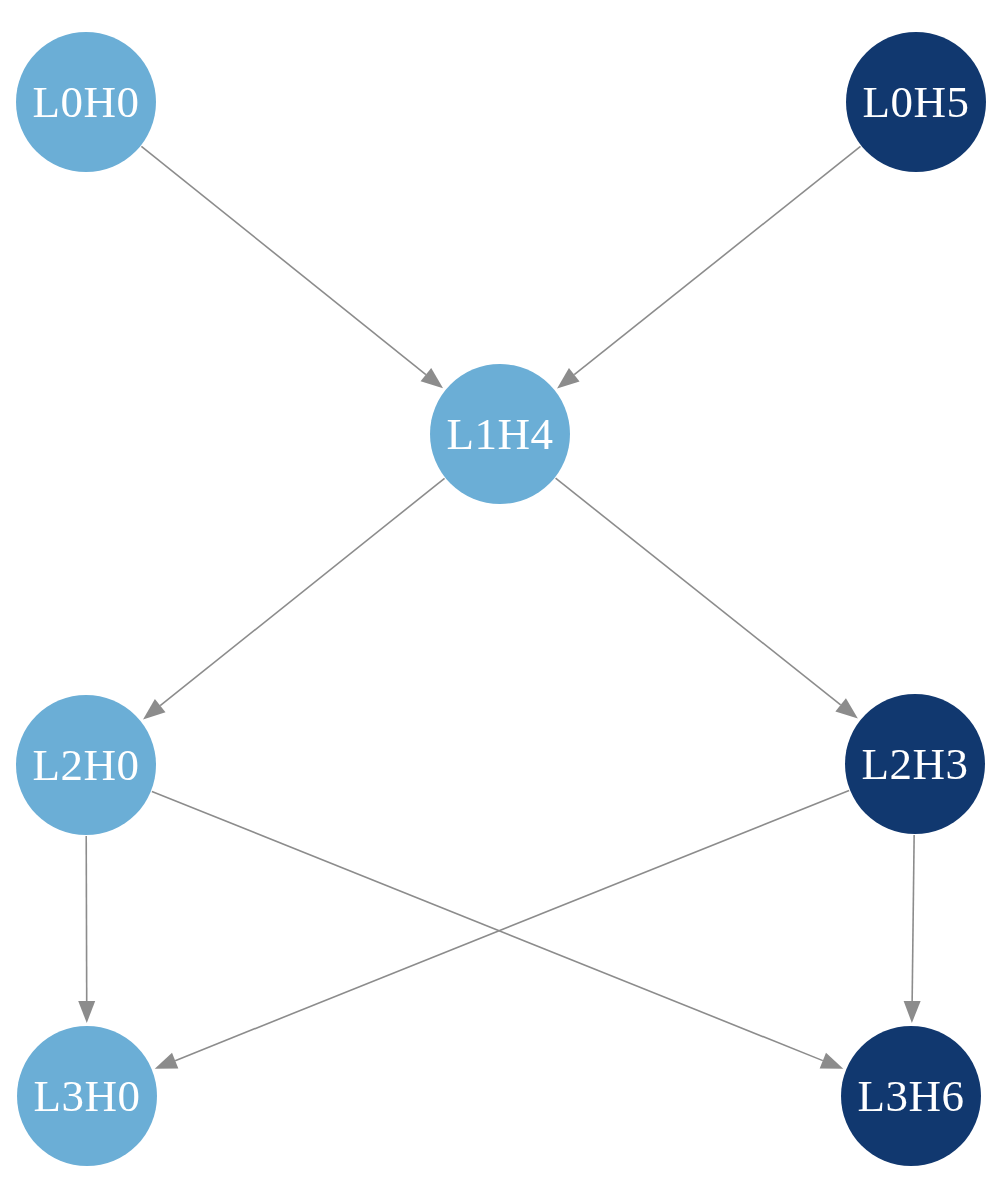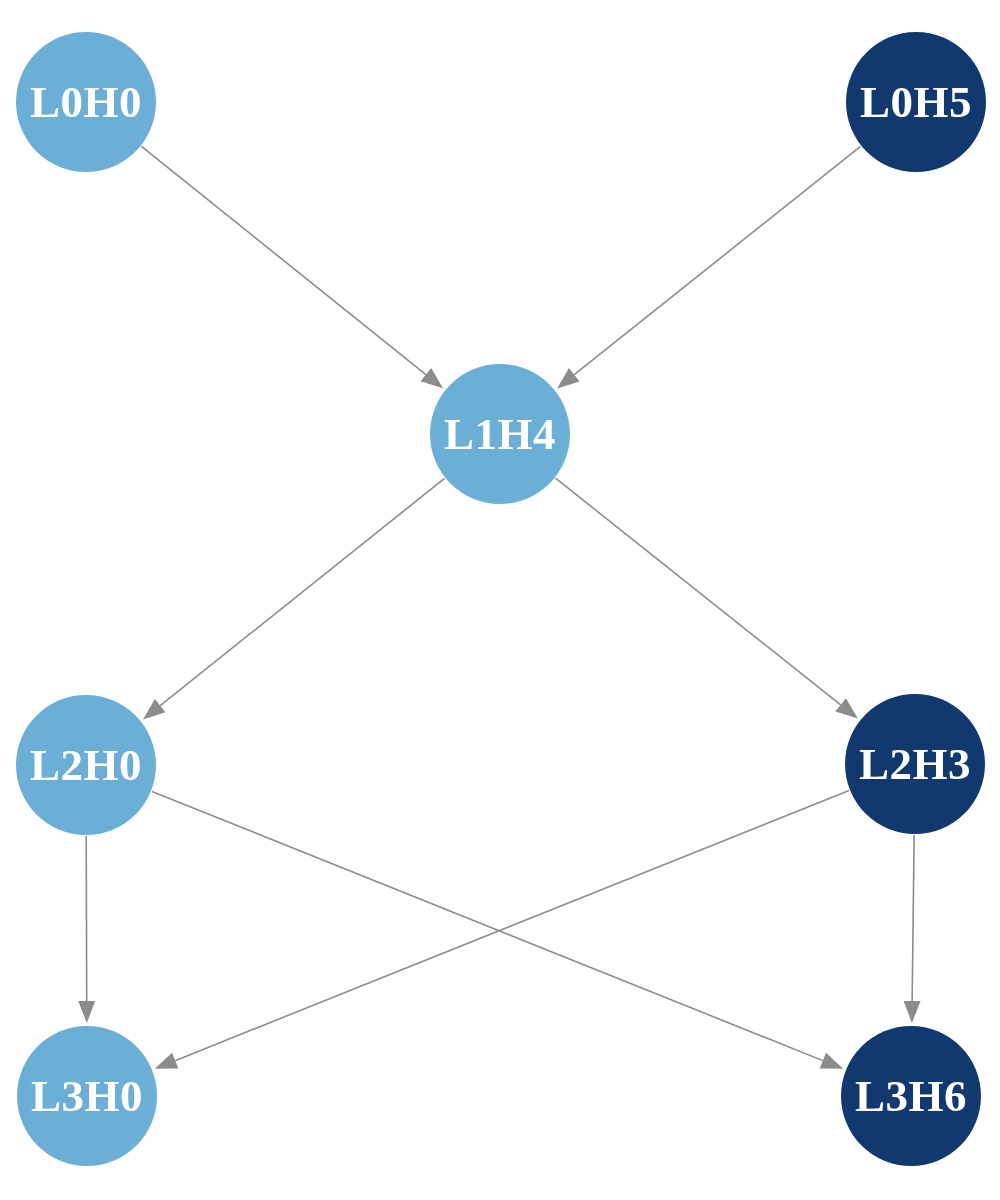--- a/index.html
+++ b/index.html
@@ -10,21 +10,20 @@
   body {
     width: 1000px;
     height: 1200px;
     overflow: hidden;
   }
   .stage {
     position: relative;
     width: 908px;
     height: 1200px;
     background: #ffffff;
-    font-weight: bold;
   }
   svg text.node-label {
     font-family: "Liberation Serif", "DejaVu Serif", serif;
     font-size: 45px;
     fill: #ffffff;
     text-anchor: middle;
     letter-spacing: 0.5px;
   }
   svg .edge-line {
     stroke-width: 1.6px;

